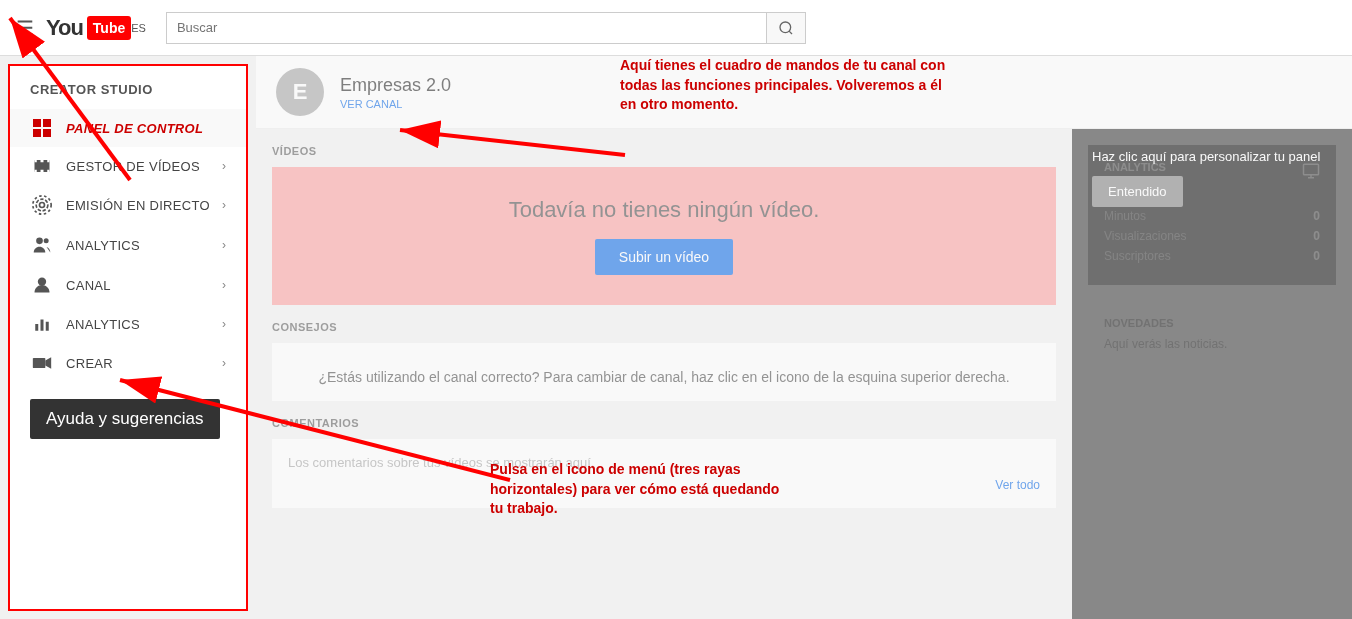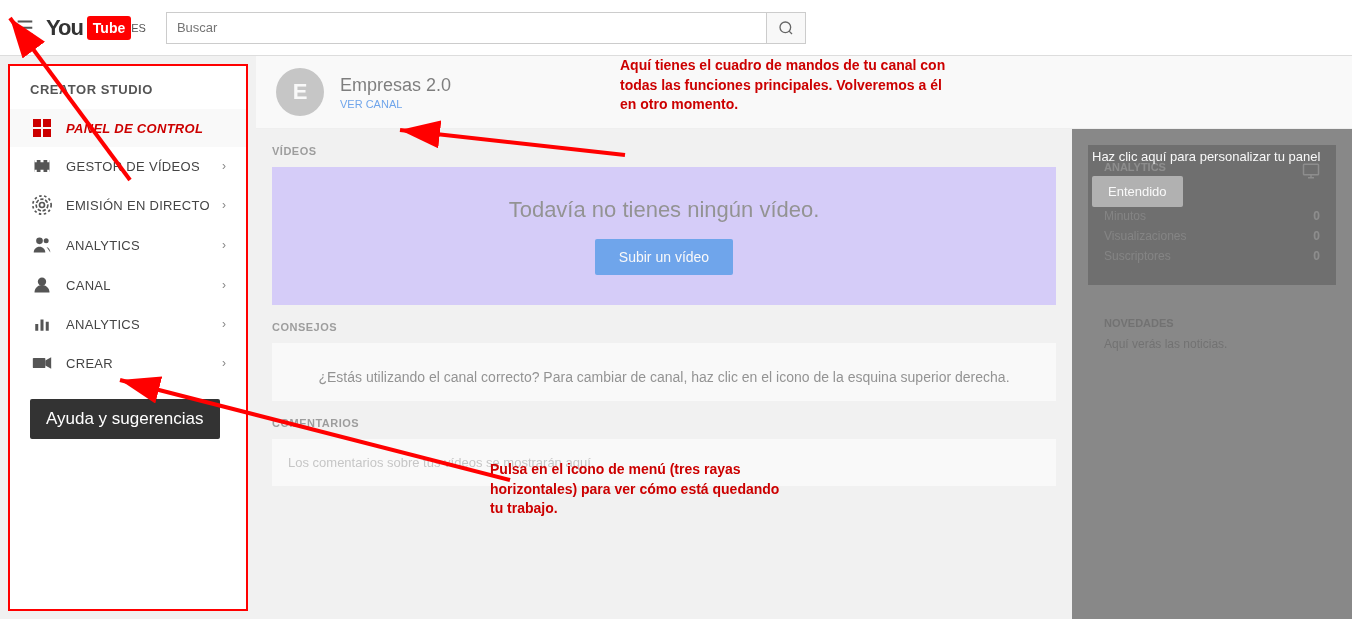--- a/index.html
+++ b/index.html
@@ -193,21 +193,21 @@
 
     .section-label {
       font-size: 11px;
       font-weight: bold;
       color: #666;
       text-transform: uppercase;
       margin-bottom: 10px;
       letter-spacing: 0.5px;
     }
     .no-videos {
-      background: #c4b5fd;
+      background: #fca5a5;
       padding: 30px;
       text-align: center;
       margin-bottom: 16px;
     }
     .no-videos p { font-size: 22px; color: #555; margin-bottom: 16px; }
     .upload-btn {
       background: #1a73e8;
       color: white;
       border: none;
       padding: 10px 24px;
@@ -444,20 +444,21 @@
         </div>
 
         <div class="section-label">CONSEJOS</div>
         <div class="tips-section">
           <div class="canal-question">¿Estás utilizando el canal correcto? Para cambiar de canal, haz clic en el icono de la esquina superior derecha.</div>
         </div>
 
         <div class="section-label">COMENTARIOS</div>
         <div class="comments-section">
           <div class="comment-text">Los comentarios sobre tus vídeos se mostrarán aquí.</div>
+          <div class="ver-todo">Ver todo</div>
         </div>
       </div>
 
       <div class="right-panel" style="position:relative;">
         <div style="background:#555; padding: 16px; color:white; position:relative;">
           <div style="display:flex; justify-content:space-between; align-items:center; margin-bottom:4px;">
             <span class="analytics-header" style="color:white;">ANALYTICS</span>
             <svg width="18" height="18" viewBox="0 0 24 24" fill="none" stroke="white" stroke-width="2">
               <rect x="2" y="3" width="20" height="14" rx="1"></rect>
                 <line x1="8" y1="21" x2="16" y2="21"></line>

